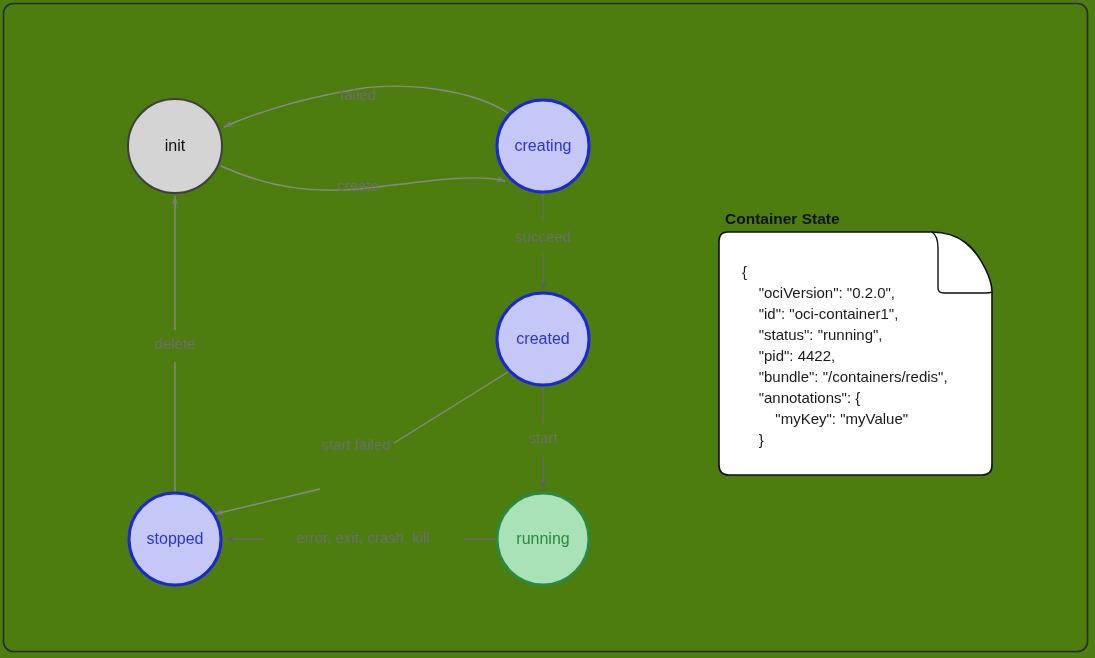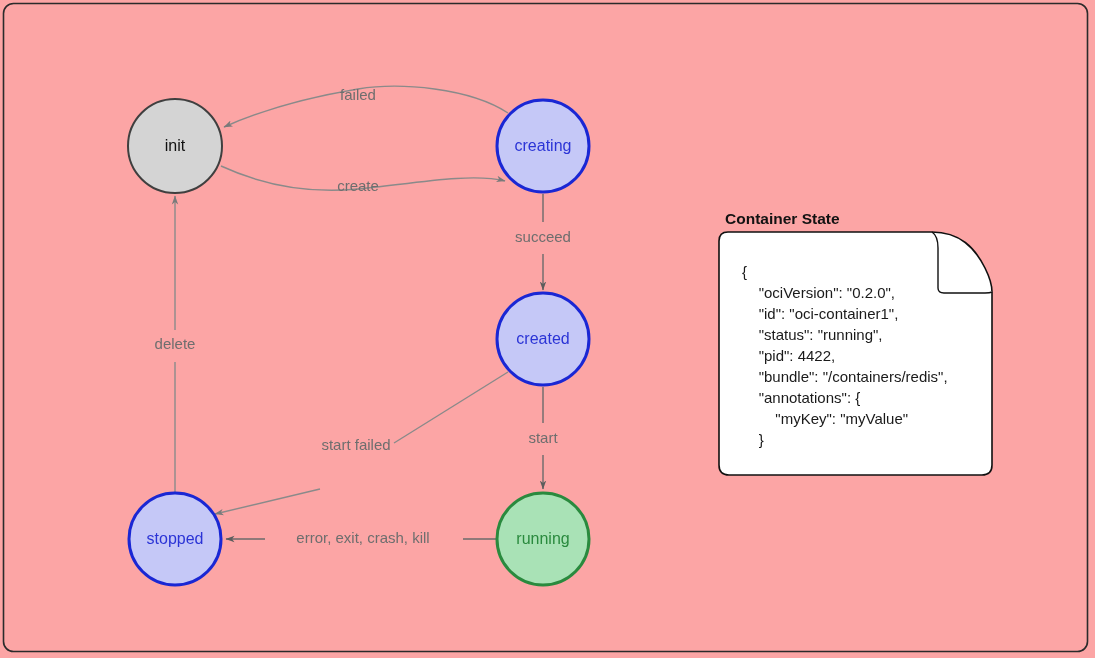--- a/index.html
+++ b/index.html
@@ -10,21 +10,21 @@
   body {
     width: 1095px;
     height: 658px;
     overflow: hidden;
     font-family: "Liberation Sans", sans-serif;
   }
   #canvas {
     position: relative;
     width: 1095px;
     height: 658px;
-    background: #fca5a5;
+    background: #4d7c0f;
   }
   #diagram-svg {
     position: absolute;
     left: 0;
     top: 0;
     width: 1095px;
     height: 658px;
   }
   .node-label {
     font-family: "Liberation Sans", sans-serif;

